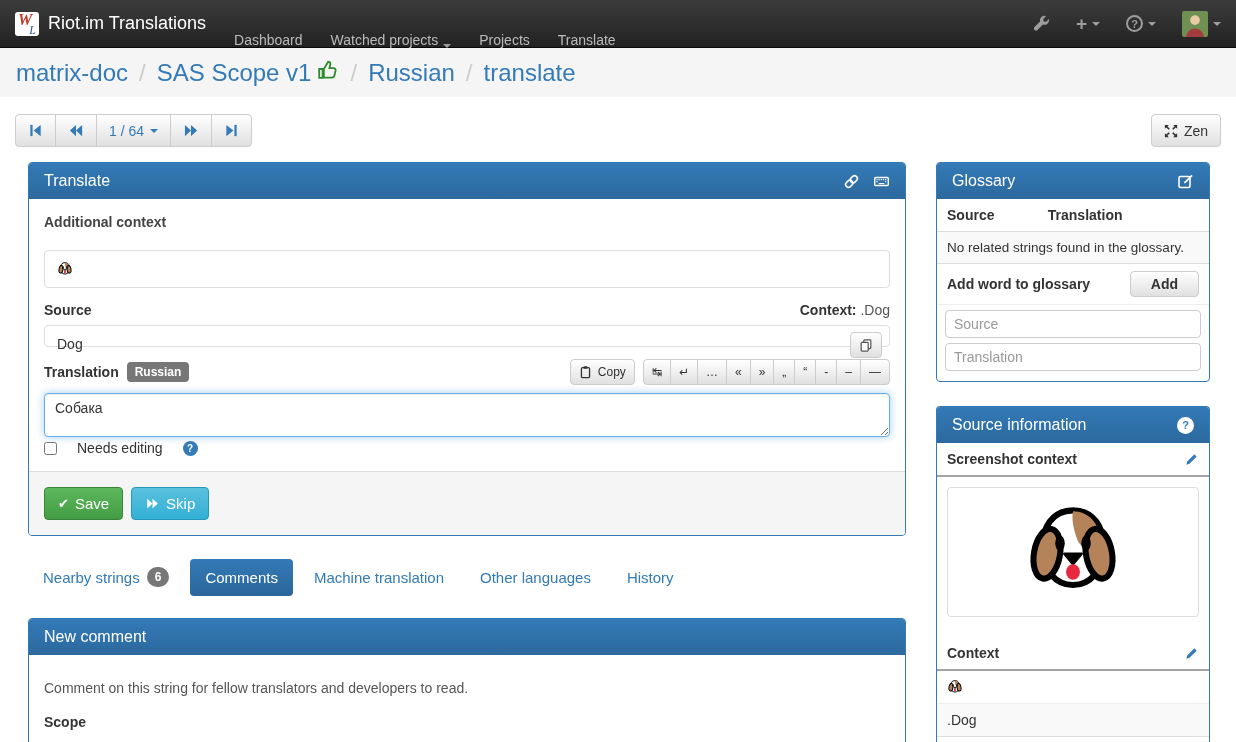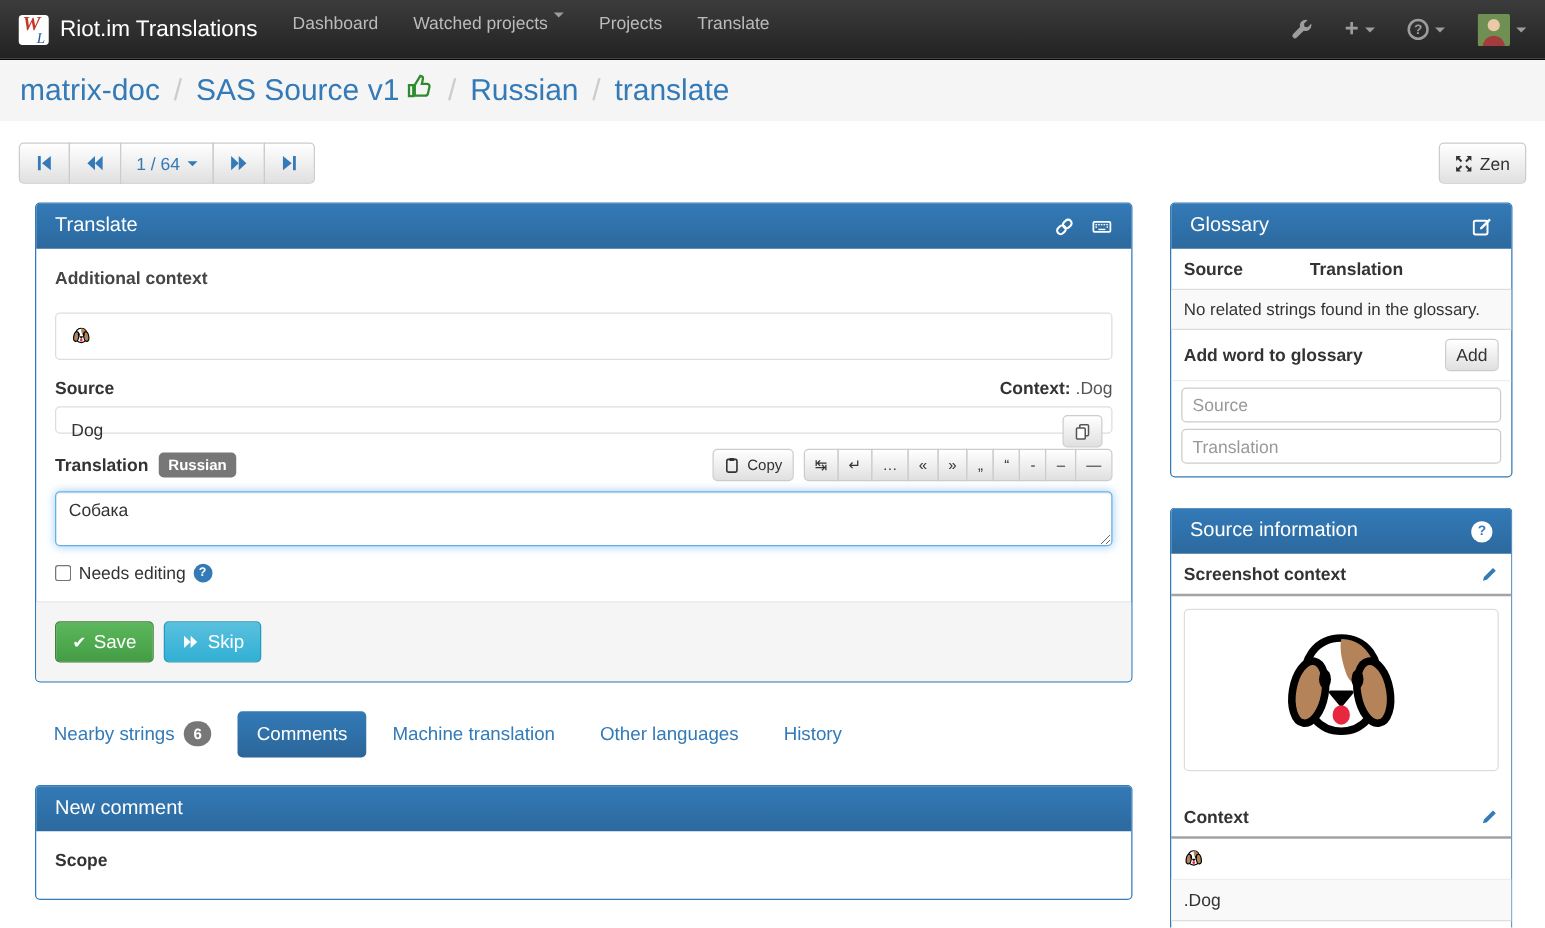--- a/index.html
+++ b/index.html
@@ -10,21 +10,21 @@
   
   .navbar { height:48px; background:linear-gradient(180deg,#3c3c3c,#222); border-bottom:1px solid #080808;
     display:flex; align-items:center; padding:0 15px; }
   .brand { display:flex; align-items:center; gap:9px; margin-right:14px; cursor:pointer; }
   .brand-logo { width:24px; height:24px; background:#fff; border-radius:3px; position:relative;
     font-family:"Liberation Serif","DejaVu Serif",serif; }
   .brand-logo .w { position:absolute; left:3px; top:-1px; color:#c0392b; font-size:16px; font-weight:bold; font-style:italic; }
   .brand-logo .l { position:absolute; right:3px; bottom:-2px; color:#2c5aa0; font-size:12px; font-style:italic; }
   .brand-text { color:#fff; font-size:18px; }
   .nav-links { display:flex; height:48px; }
-  .nav-link { display:flex; align-items:flex-start; gap:5px; padding:0 14px; color:#bbb; font-size:14px; cursor:pointer;margin-top:10px; }
+  .nav-link { display:flex; align-items:flex-end; gap:5px; padding:0 14px; color:#bbb; font-size:14px; cursor:pointer; }
   .nav-right { margin-left:auto; display:flex; align-items:center; gap:26px; }
   .nav-icon-item { display:flex; align-items:center; gap:5px; color:#9d9d9d; cursor:pointer; }
   .nav-plus { font-size:19px; font-weight:bold; color:#9d9d9d; line-height:1; }
   .circle-q { width:17px; height:17px; border:2px solid #9d9d9d; border-radius:50%; display:flex;
     align-items:center; justify-content:center; font-size:11px; font-weight:bold; color:#9d9d9d; }
   .avatar { width:26px; height:26px; border-radius:2px; overflow:hidden; display:block; }
   .caret { display:inline-block; width:0; height:0; border-left:4px solid transparent; border-right:4px solid transparent;
     border-top:4px solid #9d9d9d; }
 
   
@@ -66,21 +66,21 @@
   .source-box { border:1px solid #ddd; border-radius:4px; padding:10px 12px; position:relative; height:22px; margin-bottom:12px; }
   .source-copy-btn { position:absolute; right:7px; top:6px; padding:4px 6px; }
   .trans-row { display:flex; align-items:center; margin-bottom:8px; }
   .trans-row .right { margin-left:auto; display:flex; gap:8px; align-items:center; }
   .badge-lang { background:#777; color:#fff; font-size:12px; font-weight:bold; border-radius:4px; padding:3px 8px; margin-left:8px; }
   .btn-sm { padding:3px 8px; font-size:12px; height:26px; }
   .char-btn { min-width:22px; justify-content:center; font-size:12px; color:#333; }
   .translation-area { width:100%; height:44px; border:1px solid #66afe9; border-radius:4px; padding:6px 10px;
     font-family:inherit; font-size:14px; color:#333; resize:vertical;
     box-shadow:inset 0 1px 1px rgba(0,0,0,.075), 0 0 8px rgba(102,175,233,.6); outline:none; }
-  .needs-row { margin-top:10px; display:flex; align-items:center; gap:6px; }
+  .needs-row { display:flex; align-items:center; gap:20px; }
   .qmark { width:15px; height:15px; border-radius:50%; background:#337ab7; color:#fff; font-size:10px; font-weight:bold;
     display:inline-flex; align-items:center; justify-content:center; }
   .panel-footer { background:#f5f5f5; border-top:1px solid #ddd; padding:15px; border-radius:0 0 3px 3px; display:flex; gap:8px; }
   .btn-save { background:linear-gradient(180deg,#5cb85c,#449d44); border:1px solid #398439; color:#fff; padding:7px 13px; font-size:15px; }
   .btn-skip { background:linear-gradient(180deg,#5bc0de,#31b0d5); border:1px solid #269abc; color:#fff; padding:7px 13px; font-size:15px; }
 
   
   .tabs { display:flex; align-items:center; gap:6px; margin:21px 0; }
   .tab { padding:10px 15px; border-radius:4px; color:#337ab7; font-size:15px; display:flex; align-items:center; gap:7px; cursor:pointer; }
   .tab.active { background:linear-gradient(180deg,#337ab7,#2b669a); color:#fff; }
@@ -90,21 +90,21 @@
   .comment-body { padding:15px; }
   .comment-intro { color:#555; margin:10px 0 18px; }
   .scope-label { font-weight:bold; margin-bottom:8px; }
 
   
   .side-panel-title { font-size:16px; }
   .gloss-cols { display:grid; grid-template-columns:1fr 1.5fr; padding:8px 10px; font-weight:bold; border-bottom:1px solid #ddd; }
   .gloss-empty { padding:8px 10px; background:#f9f9f9; border-bottom:1px solid #ddd; font-size:13.5px; }
   .gloss-add { display:flex; align-items:center; justify-content:space-between; padding:7px 10px; border-bottom:1px solid #eee; }
   .gloss-add b { font-size:14px; }
-  .add-btn { padding:4px 8px; }
+  .add-btn { padding:4px 20px;font-weight:bold; }
   .gloss-input { display:block; width:calc(100% - 16px); margin:5px 8px; border:1px solid #ccc; border-radius:4px;
     padding:5px 8px; font-family:inherit; font-size:14px; color:#555; }
   .gloss-input::placeholder { color:#999; }
   .gloss-input:last-child { margin-bottom:10px; }
 
   .srcinfo-panel { margin-top:24px; border-bottom:none; border-radius:4px 4px 0 0; padding-bottom:10px; }
   .sec-head { display:flex; align-items:center; justify-content:space-between; padding:8px 10px; font-weight:bold;
     border-bottom:2px solid #a3a3a3; }
   .shot-wrap { padding:10px 10px 20px; }
   .shot-box { border:1px solid #ddd; border-radius:4px; height:130px; display:flex; align-items:center; justify-content:center; }
@@ -182,21 +182,21 @@
           </svg>
       </span>
       <span class="caret"></span>
     </span>
   </div>
 </div>
 
 <div class="breadcrumb">
   <a>matrix-doc</a>
   <span class="crumb-sep">/</span>
-  <a><span>SAS Source v1</span><span class="crumb-thumb">
+  <a><span>SAS Scope v1</span><span class="crumb-thumb">
     <svg width="22" height="22" viewBox="0 0 18 18">
           <path d="M1.8 8.2h2.8v7.2H1.8zM5.6 15.2h6.6c1 0 1.8-.6 2-1.5l1-4.3c.2-1-.5-1.9-1.6-1.9h-3.4l.7-3.2c.2-.9-.3-1.8-1.2-2l-.5-.1-3.6 6z" fill="none" stroke="#2e8b2e" stroke-width="1.5"></path>
         </svg>
   </span></a>
   <span class="crumb-sep">/</span>
   <a>Russian</a>
   <span class="crumb-sep">/</span>
   <a>translate</a>
 </div>
 
@@ -381,20 +381,21 @@
       <a class="tab">
           <span>History</span>
         </a>
     </div>
 
     <div class="panel">
       <div class="panel-heading">
         <span>New comment</span>
       </div>
       <div class="comment-body">
+        <div class="comment-intro">Comment on this string for fellow translators and developers to read.</div>
         <div class="scope-label">Scope</div>
 
       </div>
     </div>
   </div>
 
   <div class="side-col">
 
     <div class="panel">
       <div class="panel-heading">

